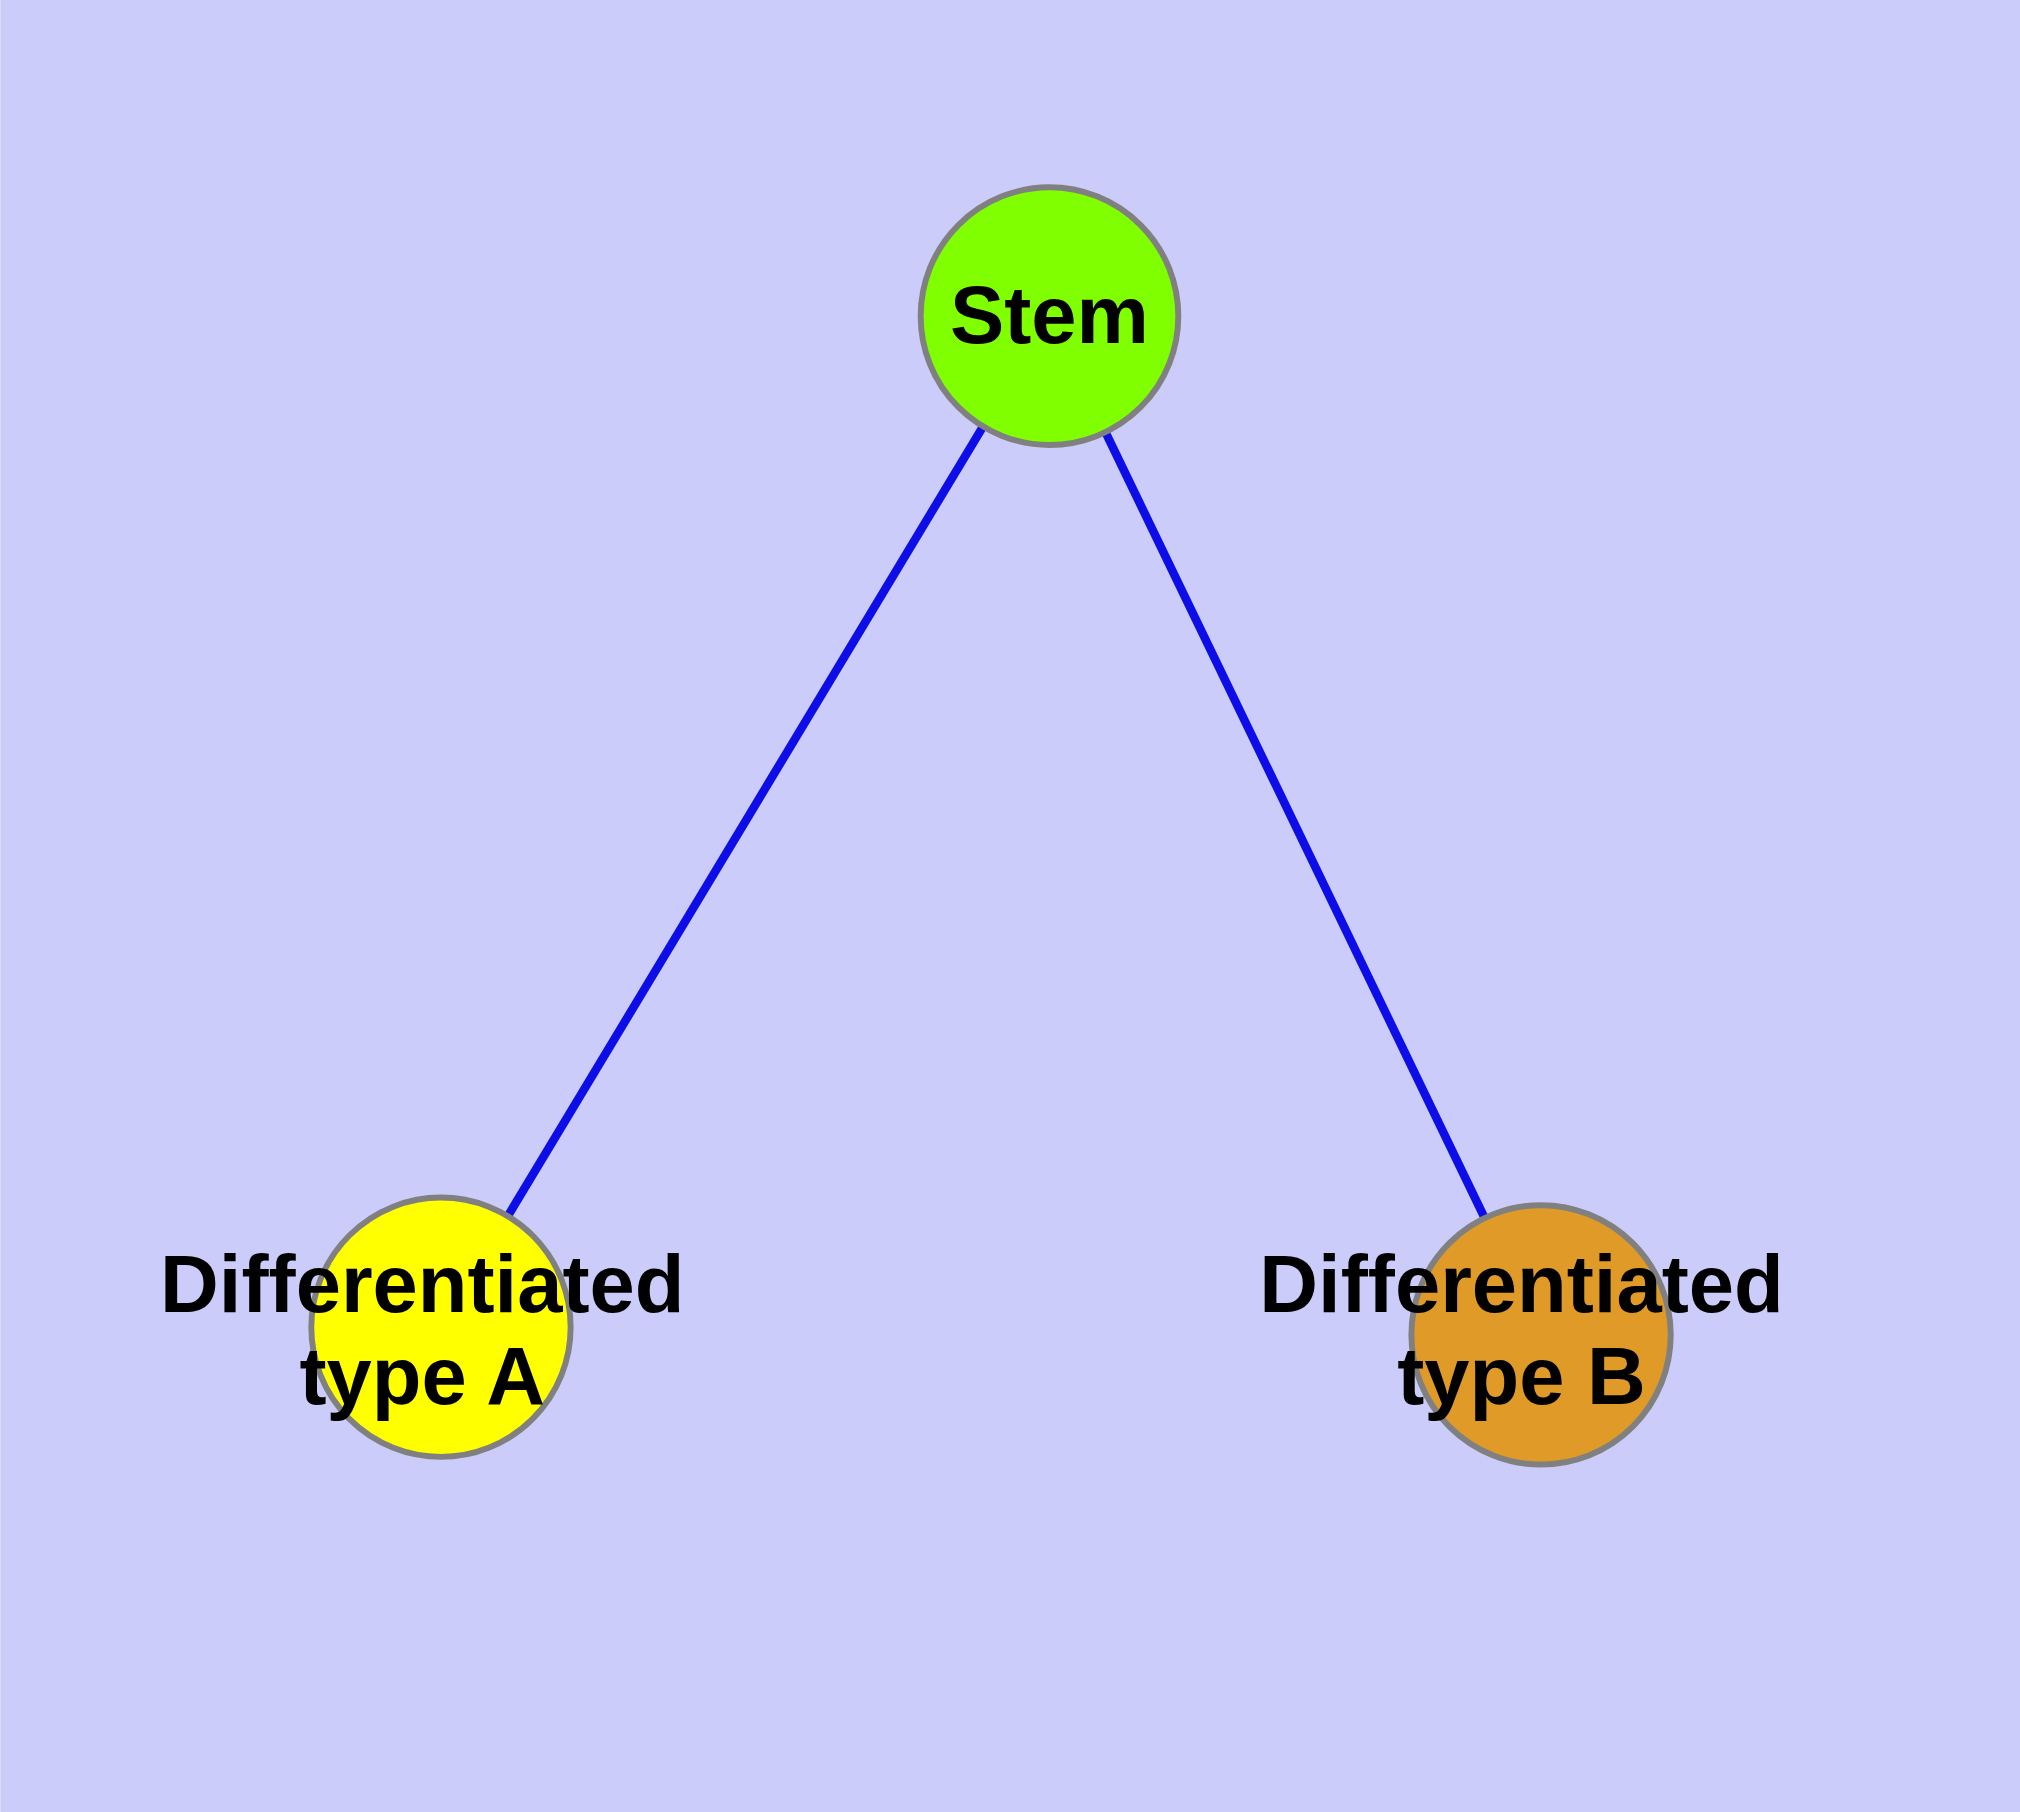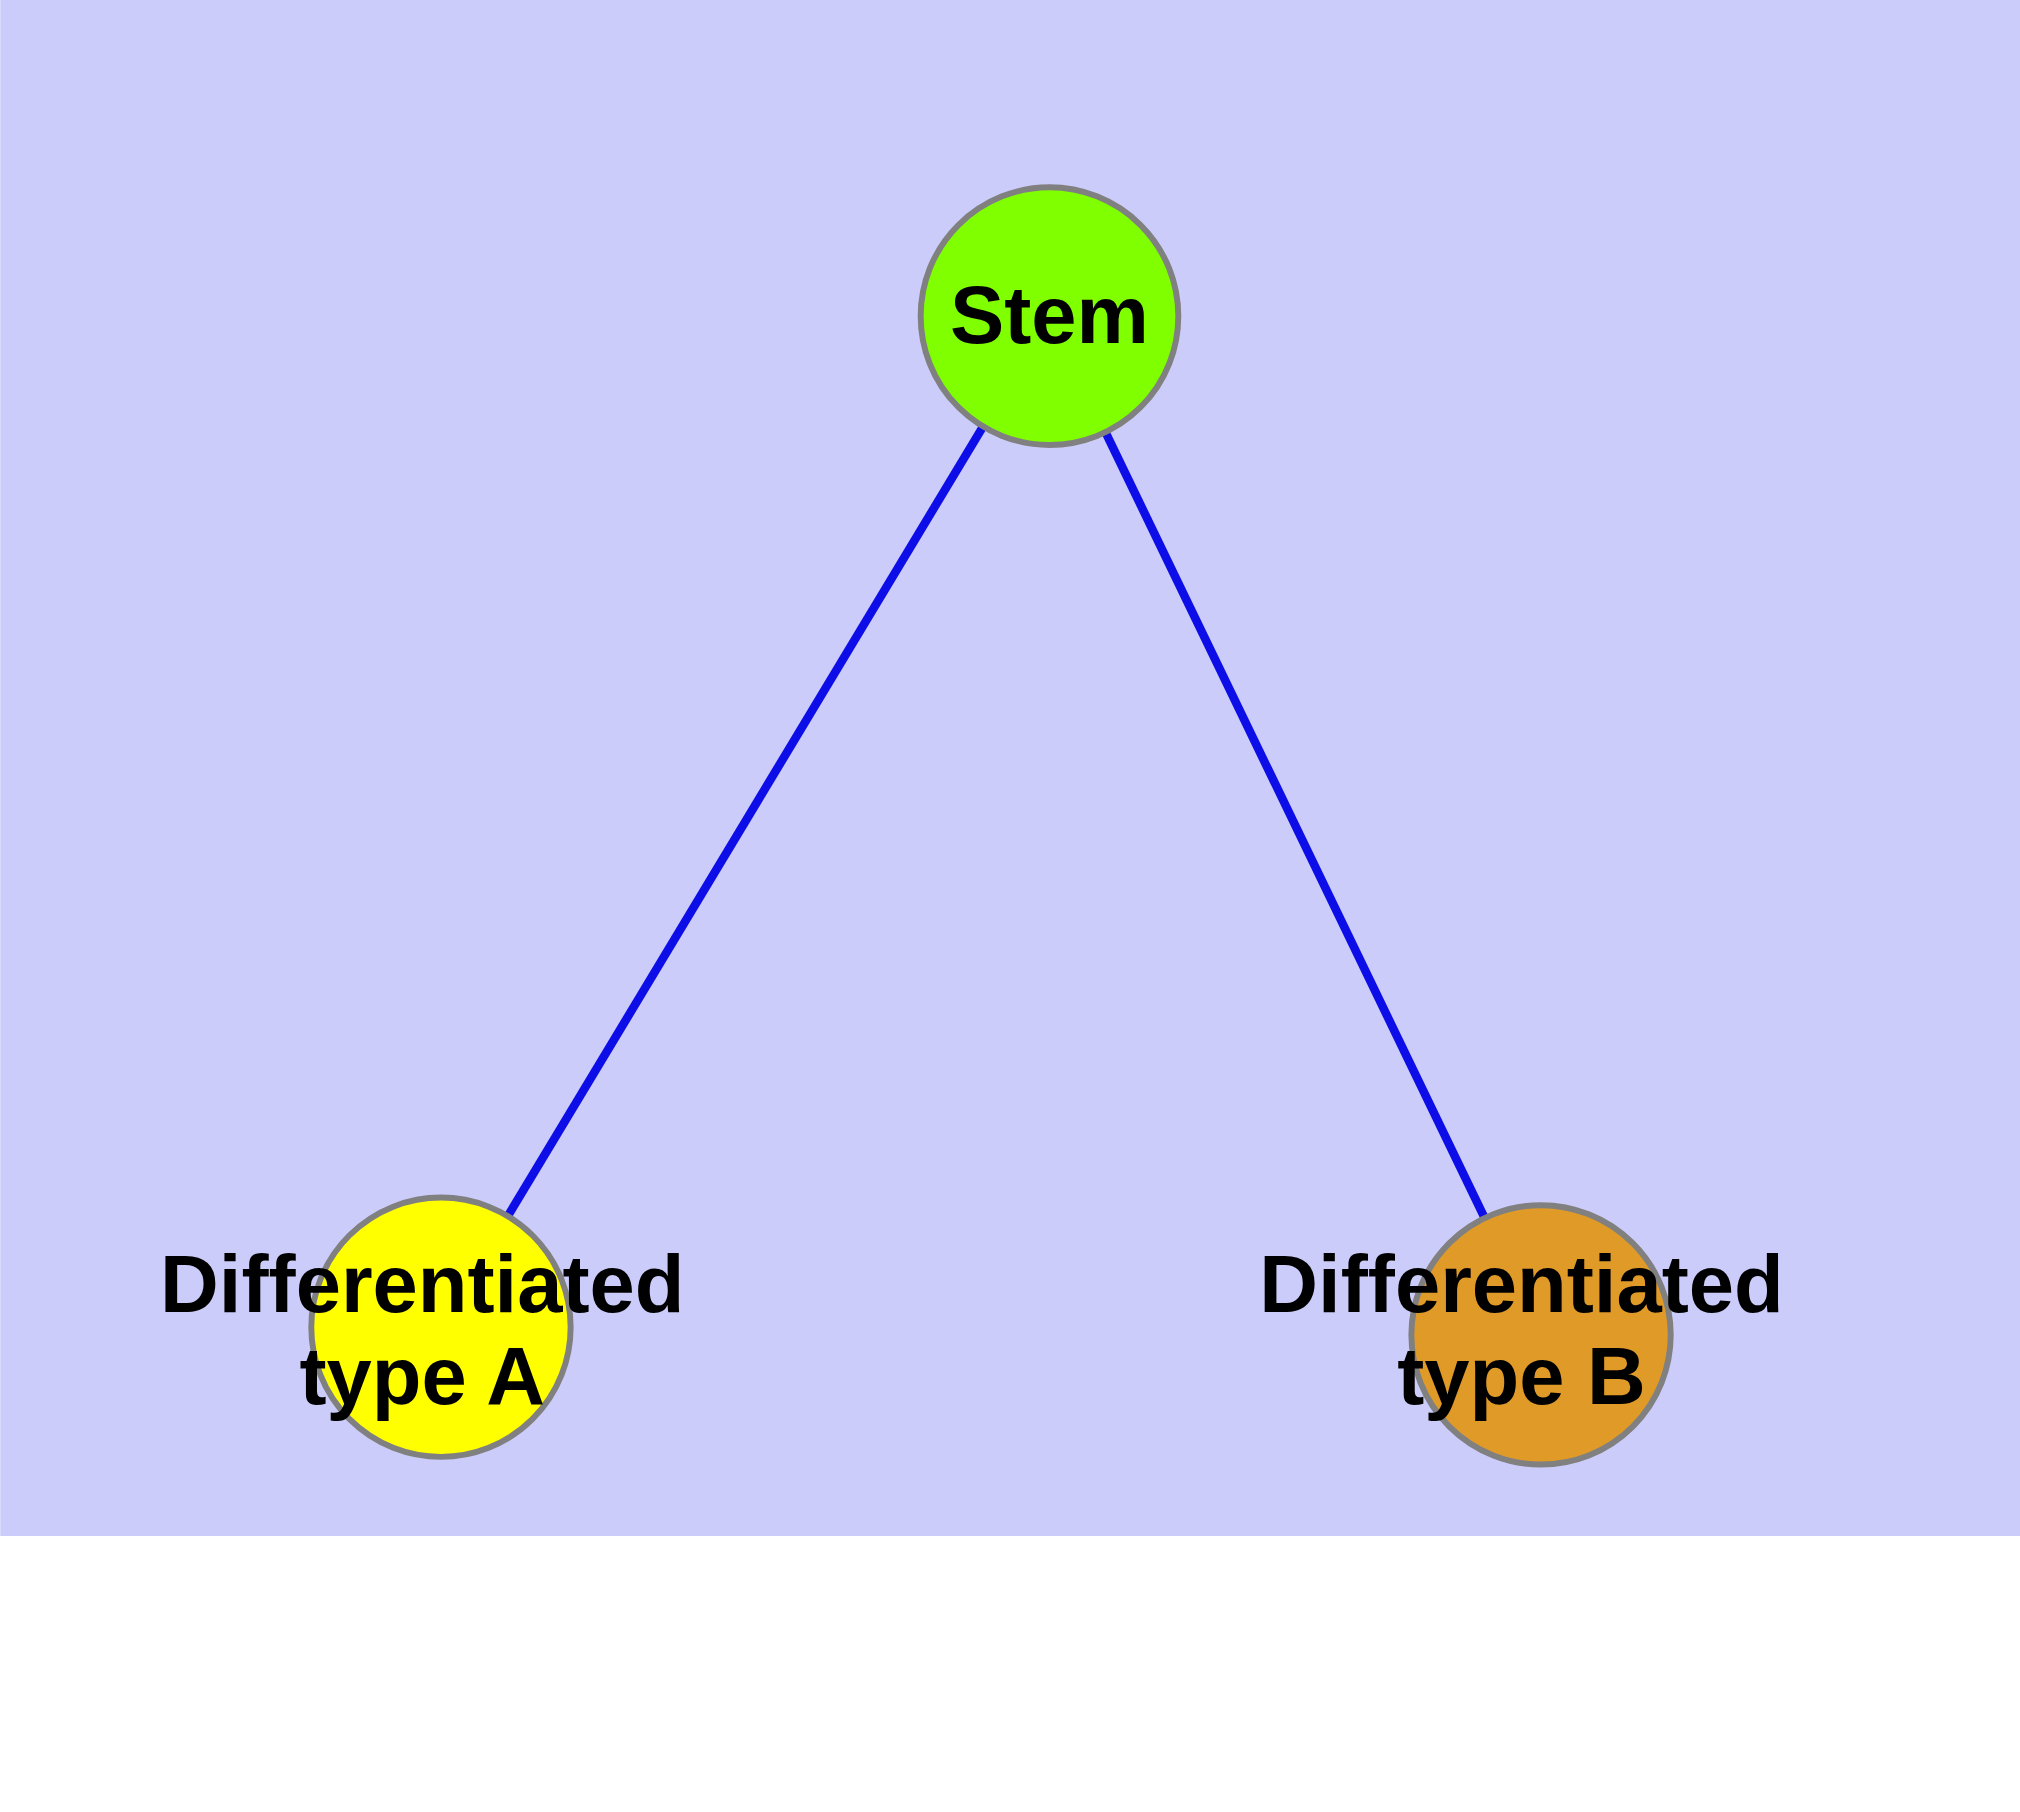--- a/index.html
+++ b/index.html
@@ -26,21 +26,21 @@
     font-family: "Liberation Sans", sans-serif;
     font-weight: bold;
     fill: #000000;
     text-anchor: middle;
     dominant-baseline: alphabetic;
   }
 </style>
 </head>
 <body>
 
-<div id="canvas" style="width: 2021px; height: 1536px;">
+<div id="canvas" style="width: 2021px; height: 1812px;">
   <svg id="graph-svg" viewBox="0 0 2384 2138" xmlns="http://www.w3.org/2000/svg" style="width: 2021px; height: 1812px;">
 
     <rect id="bg-rect" x="0" y="0" width="2384" height="2138" fill="#ccccfa"></rect>
 
     <g id="edge-layer">
       <line id="edge-stem-to-a" x1="1238" y1="373" x2="520" y2="1566" stroke="#0d0de8" stroke-width="10" stroke-linecap="butt"></line>
       <line id="edge-stem-to-b" x1="1238" y1="373" x2="1818" y2="1575" stroke="#0d0de8" stroke-width="10" stroke-linecap="butt"></line>
     </g>
 
     <g id="node-layer">

